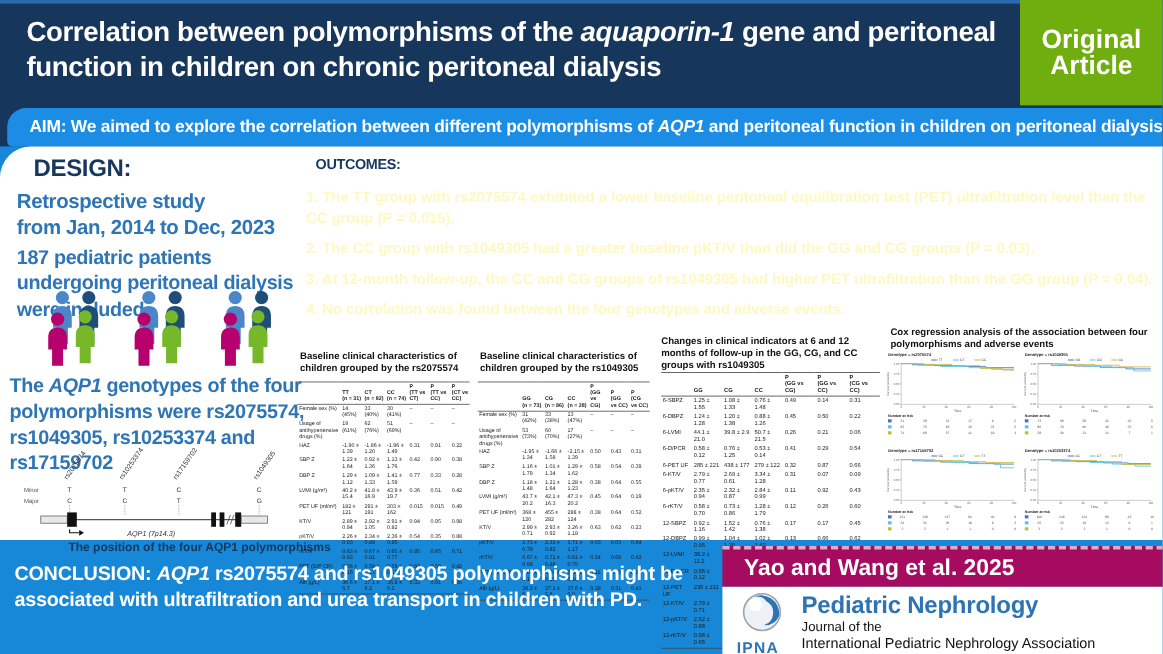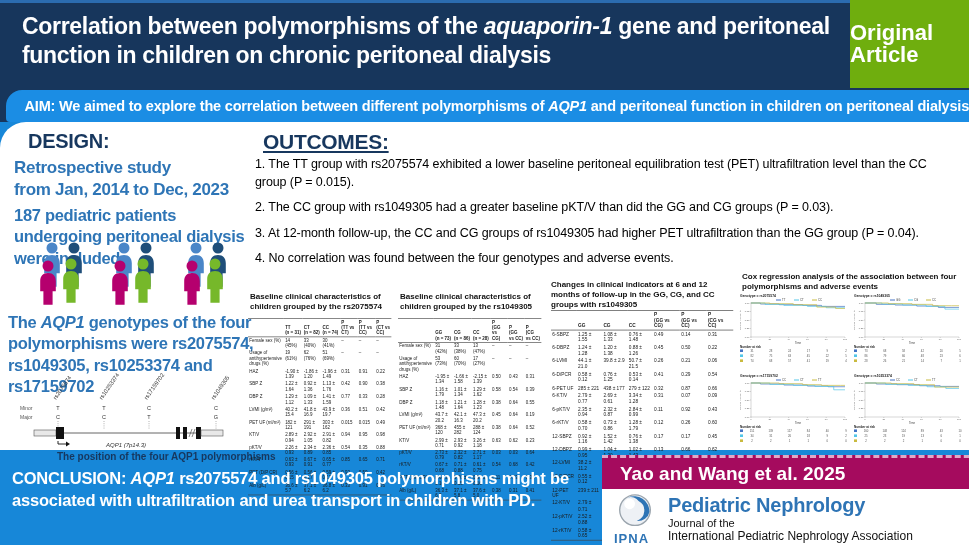--- a/index.html
+++ b/index.html
@@ -2,41 +2,41 @@
 <html><head>
 <meta charset="utf-8">
 <style>
   html,body{margin:0;padding:0;background:#d9d9d9;font-family:"Liberation Sans",sans-serif;}
   .poster{position:relative;width:969px;height:545px;background:#1787d8;overflow:hidden;}
 
   
   .hdr{position:absolute;top:0;left:0;width:969px;height:88px;background:#17365c;border-top:3px solid #2b6cb0;}
   .hdr-title{position:absolute;top:9px;left:22px;width:810px;color:#ffffff;font-size:23px;font-weight:bold;line-height:1.28;letter-spacing:-0.3px;}
   .badge{position:absolute;top:0;right:0;width:119px;height:88px;background:#6fae0e;color:#fff;
-         display:flex;flex-direction:column;align-items:flex-start;justify-content:center;font-size:22px;font-weight:bold;line-height:1.02;}
+         display:flex;flex-direction:column;align-items:center;justify-content:center;font-size:22px;font-weight:bold;line-height:1.02;}
 
   
   .aim-strip{position:absolute;top:88px;left:0;width:969px;height:34px;background:#17365c;}
   .aim-bar{position:absolute;top:2px;left:6px;right:0;height:32px;background:#1b8de4;border-top-left-radius:16px;border-bottom-left-radius:4px;
            color:#fff;font-weight:bold;font-size:14.5px;display:flex;align-items:center;justify-content:flex-end;letter-spacing:-0.2px;}
 
   
   .panel{position:absolute;top:122px;left:0;width:969px;height:328px;background:#ffffff;border-top-left-radius:26px;}
 
   .h-design{position:absolute;top:130px;left:28px;color:#17375e;font-size:20px;font-weight:bold;letter-spacing:-0.3px;}
-  .h-outcomes{position:absolute;top:130px;left:263px;color:#17375e;font-size:21px;font-weight:bold;letter-spacing:-0.3px;text-decoration:underline;}
+  .h-outcomes{position:absolute;top:130px;left:263px;color:#17375e;font-size:12px;font-weight:bold;letter-spacing:-0.3px;}
 
   .design-txt{position:absolute;color:#2e75b6;font-weight:bold;letter-spacing:-0.3px;}
   #d1{top:157px;left:14px;width:240px;font-size:17px;line-height:1.3;}
   #d2{top:205px;left:14px;width:242px;font-size:16.5px;line-height:1.3;}
   #d3{top:312px;left:8px;width:246px;font-size:16.5px;line-height:1.3;}
 
   .people-row{position:absolute;top:240px;left:34px;width:210px;display:flex;gap:10px;}
 
-  .outcomes-list{position:absolute;top:156px;left:255px;width:706px;color:#000000;font-weight:normal;font-size:12.5px;line-height:1.4;letter-spacing:-0.1px;}
+  .outcomes-list{position:absolute;top:156px;left:255px;width:706px;color:#fef9c3;font-weight:bold;font-size:12.5px;line-height:1.4;letter-spacing:-0.1px;}
   .outcomes-list .oitem{margin-bottom:8px;}
 
   
   .figtitle{position:absolute;color:#111;font-weight:bold;font-size:8px;line-height:1.25;text-align:left;}
   #ft1{top:292px;left:250px;width:142px;}
   #ft2{top:292px;left:400px;width:150px;}
   #ft3{top:280px;left:551px;width:186px;}
   #ft4{top:272px;left:742px;width:224px;}
 
   

